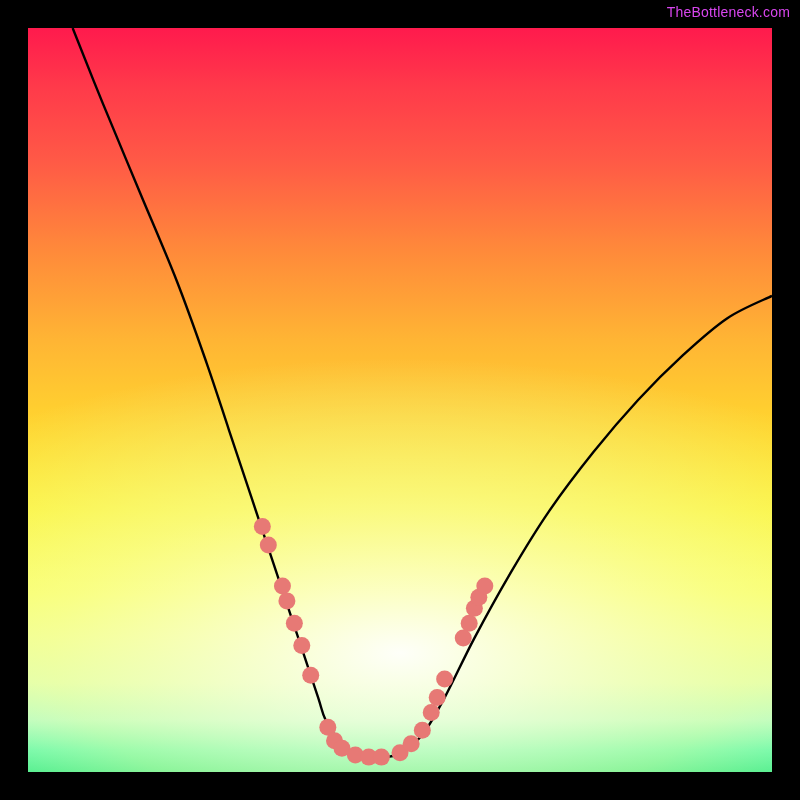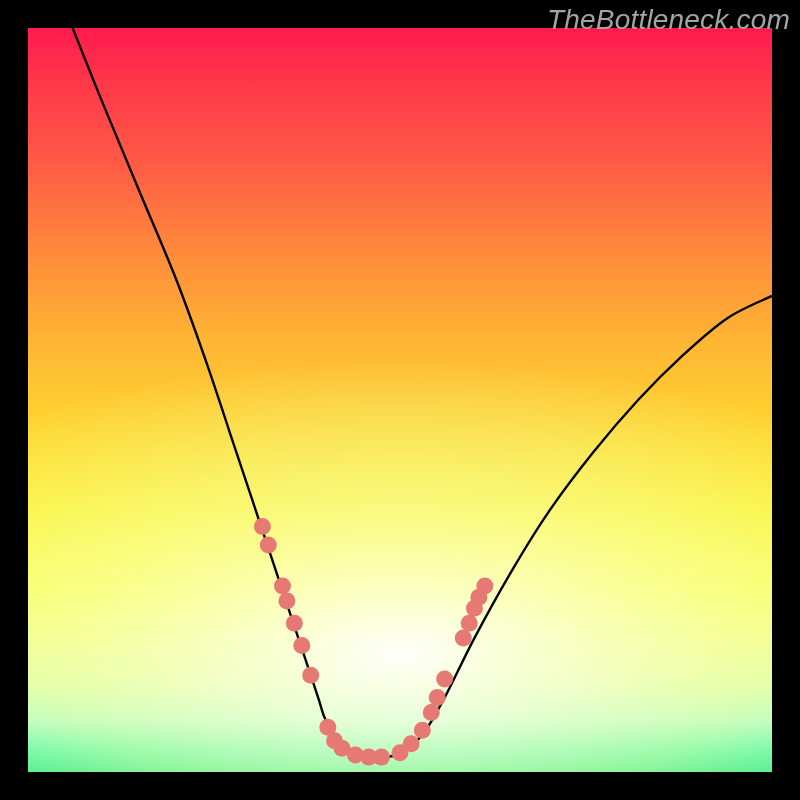--- a/index.html
+++ b/index.html
@@ -44,24 +44,23 @@
     position: absolute;
     left: 0;
     top: 0;
     width: 744px;
     height: 744px;
   }
   .watermark {
     position: absolute;
     top: 4px;
     right: 10px;
-    color: #a3a3a3;
-    font-size: 28px;
+    color: #d946ef;
+    font-size: 14px;
     letter-spacing: 0.2px;
-    font-style: italic;
   }
 </style>
 </head>
 <body>
 
 <div class="frame">
   <div class="plot">
     <svg class="curve-svg" viewBox="0 0 744 744" preserveAspectRatio="none">
       <defs>
         <radialGradient id="glowGrad" cx="50%" cy="50%" r="50%">

